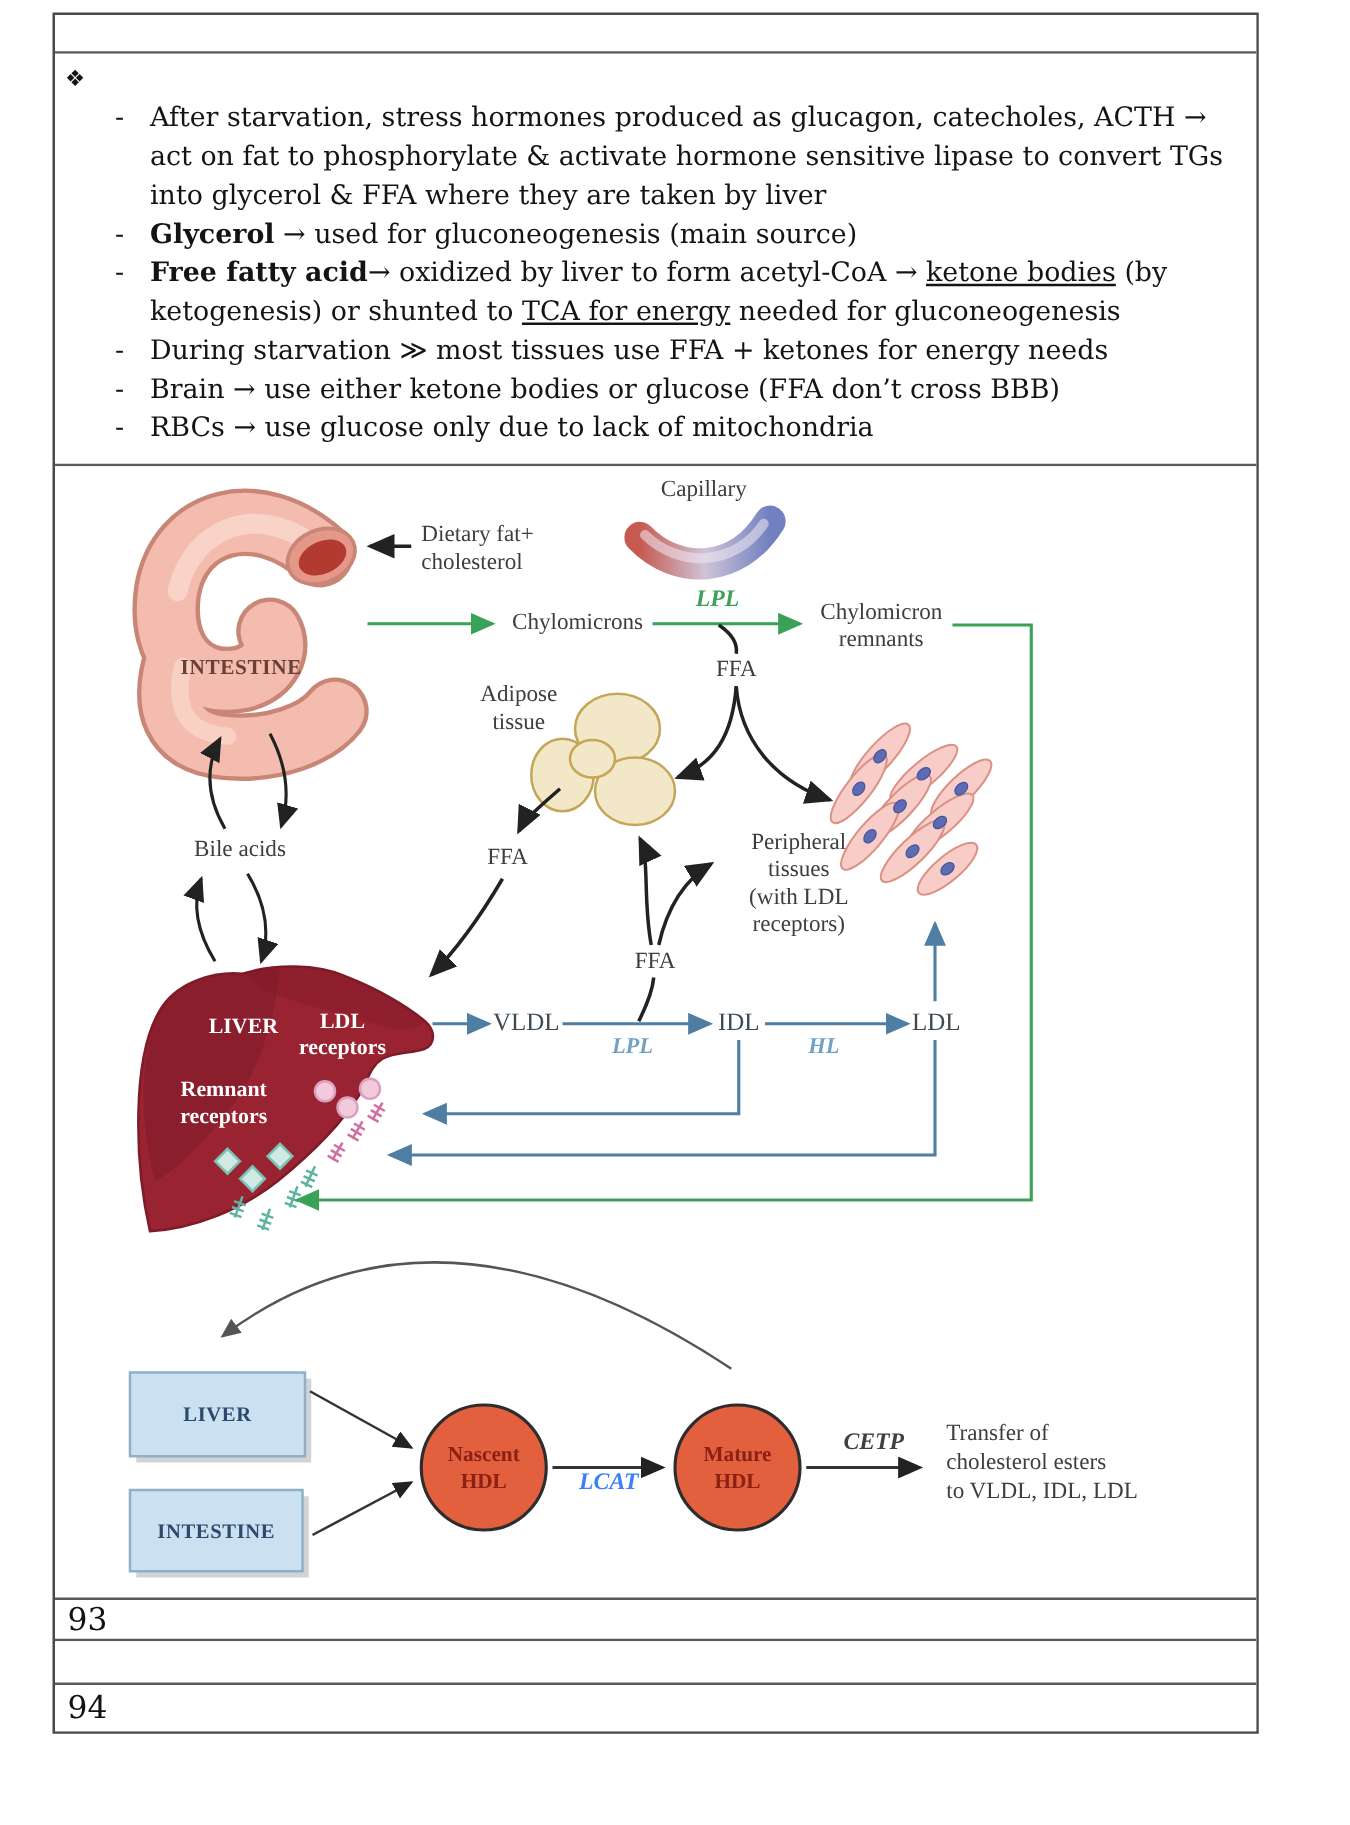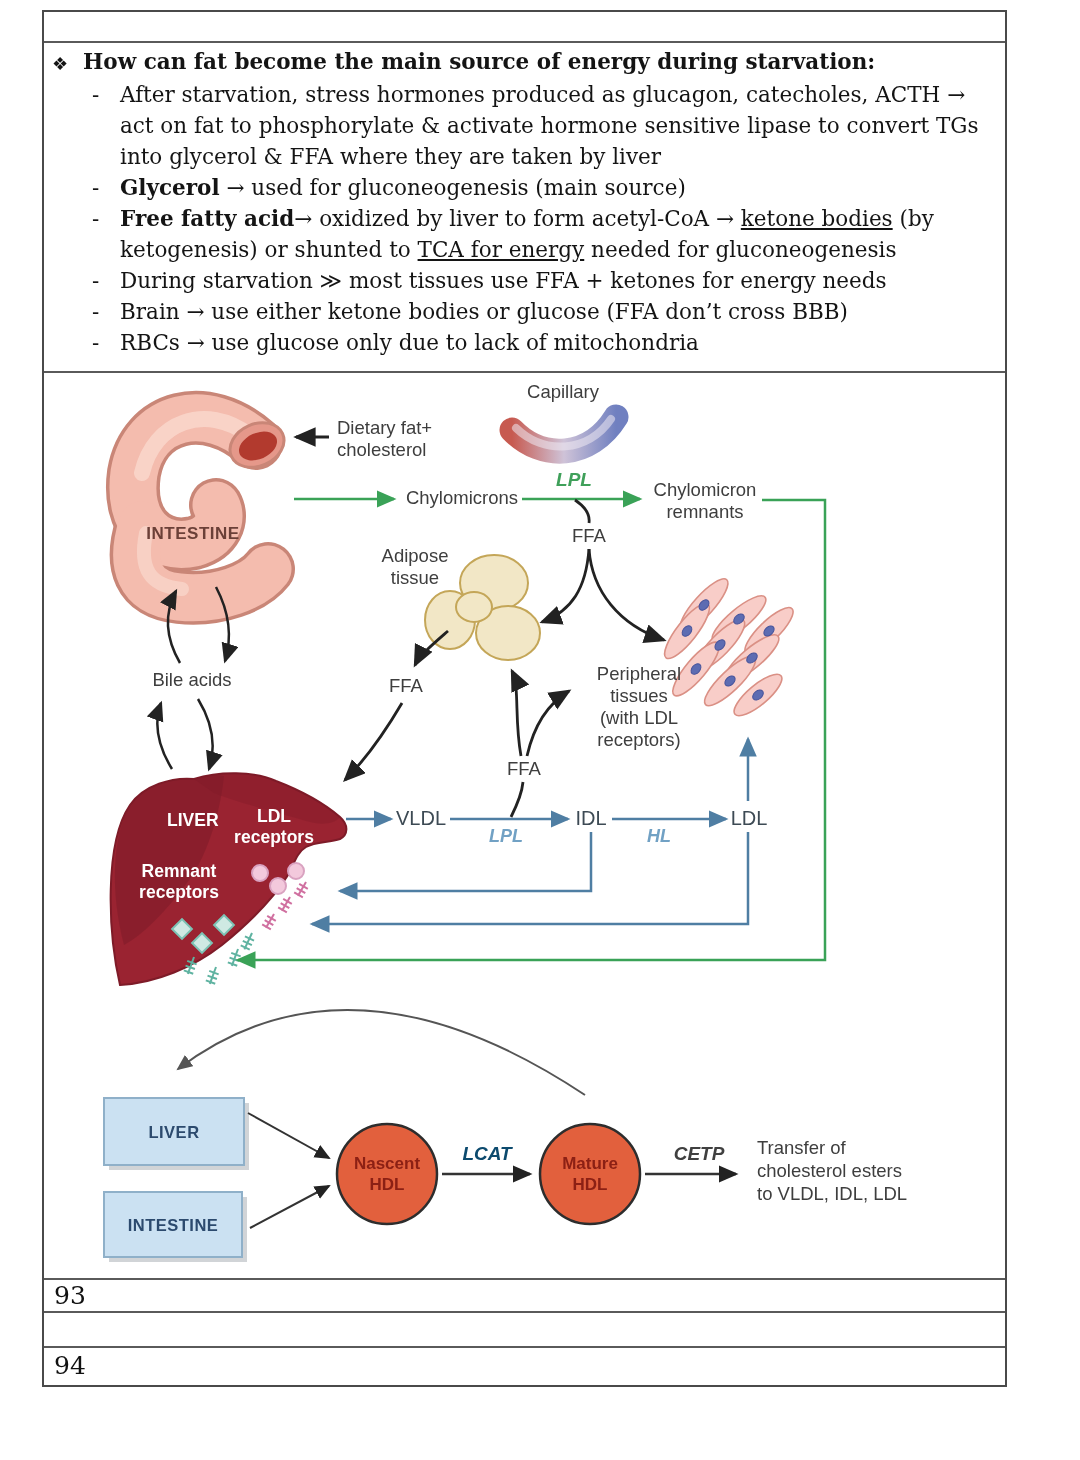--- a/index.html
+++ b/index.html
@@ -16,45 +16,44 @@
   .r-diagram{height:907px;}
   .note-title{display:flex;}
   .bullet{width:31px;flex:0 0 31px;font-family:"DejaVu Sans",sans-serif;font-size:18px;padding-top:2px;}
   .note-item{display:flex;padding-left:40px;}
   .dash{width:28px;flex:0 0 28px;}
   .itext{flex:1;}
   .b{font-weight:bold;}
   .i{}
   .u{text-decoration:underline;}
   .dsvg{position:absolute;left:0;top:0;}
-  .dlabel{position:absolute;font-family:Liberation Sans, sans-serif;
+  .dlabel{position:absolute;font-family:Liberation Serif, serif;
     font-size:18.5px;line-height:22px;color:#3e3e3e;white-space:nowrap;}
   .c{transform:translateX(-50%);text-align:center;}
   .wlab{color:#fff;font-weight:bold;font-size:17.5px;line-height:21px;}
   .enz-g{color:#3fa05a;font-style:italic;font-weight:bold;font-size:19px;}
   .enz-b{color:#71a1c4;font-style:italic;font-weight:bold;font-size:18px;}
   .lipo{font-size:20px;color:#3d4a54;}
   .intlab{color:#6b4038;font-weight:bold;font-size:17px;letter-spacing:.5px;}
   .circle-lab{color:#8c2014;font-weight:bold;font-size:17px;line-height:21px;transform:translate(-50%,-50%);}
   .box-lab{color:#2c4a6e;font-weight:bold;font-size:16.5px;letter-spacing:.5px;}
-  .lcat{color:#0c4a6e;font-weight:bold;font-style:italic;font-size:19px;}
+  .lcat{color:#3b82f6;font-weight:bold;font-style:italic;font-size:19px;margin-top:32px;}
   .cetp{color:#404040;font-weight:bold;font-style:italic;font-size:19px;}
   .transfer{font-size:18.5px;line-height:23px;white-space:nowrap;}
 </style>
 </head>
 <body>
 
 <div class="sheet">
 
   <div class="row r-empty-top"></div>
 
   <div class="row r-notes">
     <div class="note-title">
       <span class="bullet">❖</span>
-      <span class="b">How can fat become the main source of energy during starvation:</span>
     </div>
     <div class="note-item">
       <span class="dash">-</span>
       <span class="itext"><span>After starvation, stress hormones produced as glucagon, catecholes, ACTH → act on fat to phosphorylate &amp; activate </span><span class="i">hormone sensitive lipase</span><span> to convert TGs into glycerol &amp; FFA where they are taken by liver</span></span>
     </div>
     <div class="note-item">
       <span class="dash">-</span>
       <span class="itext"><span class="b">Glycerol</span><span> → used for gluconeogenesis (</span><span class="i">main source)</span></span>
     </div>
     <div class="note-item">

